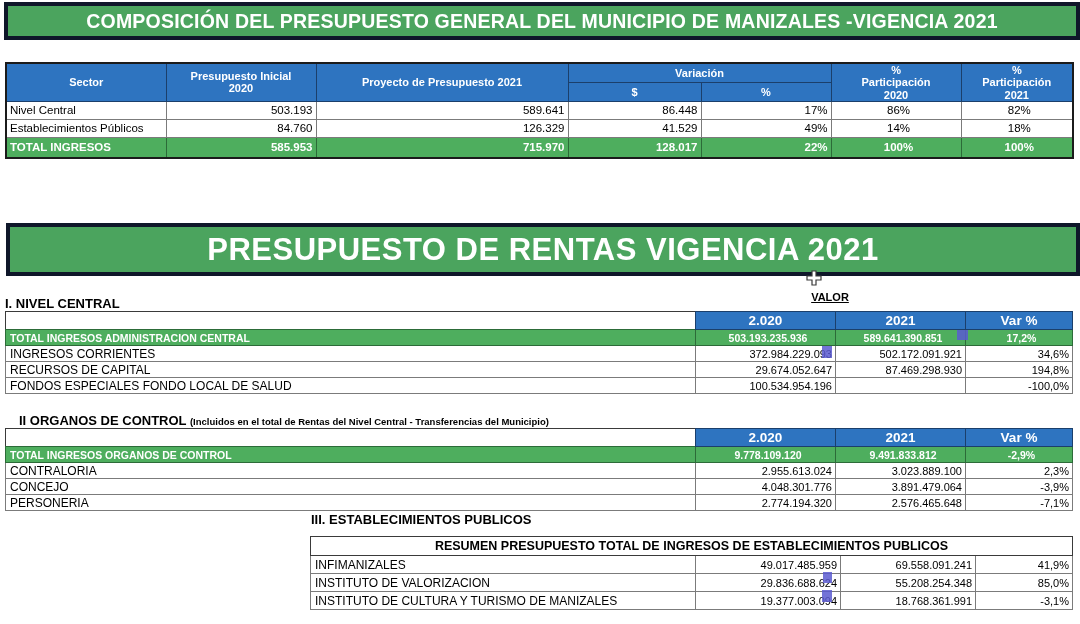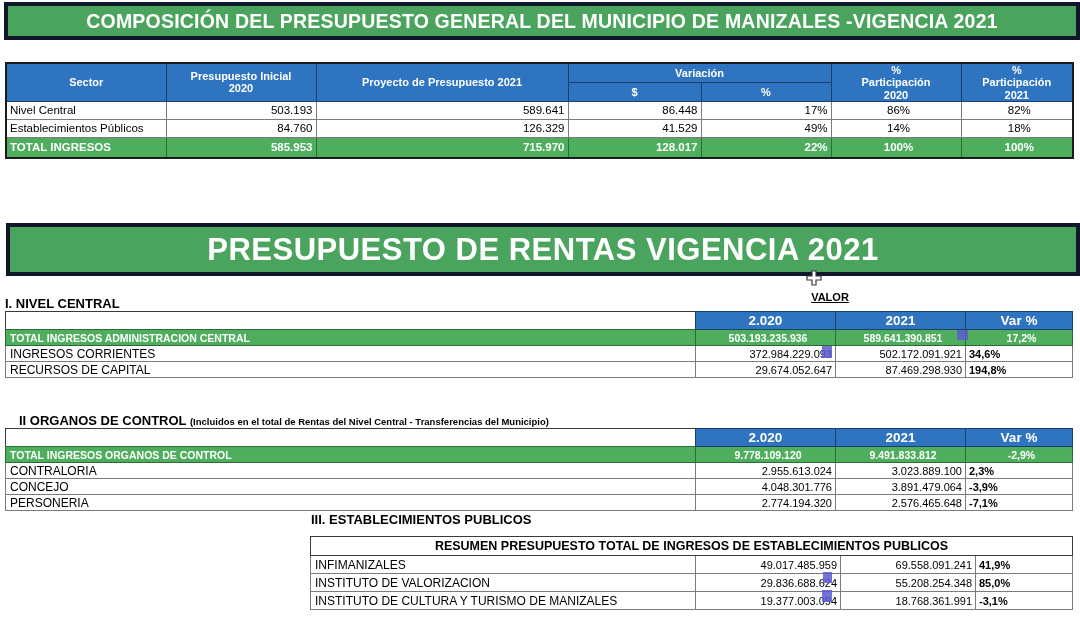--- a/index.html
+++ b/index.html
@@ -90,21 +90,21 @@
   #tbl-establecimientos .toprow td{
     background:#ffffff;border:1px solid #3a3a3a;text-align:center;
     font-weight:bold;font-size:12.5px;height:18px;color:#000;
   }
   #tbl-establecimientos .subhdr{
     background:#ffffff;border:1px solid #3a3a3a;text-align:center;
     font-weight:bold;font-size:10px;color:#000;height:16px;
   }
   #tbl-establecimientos td{height:17px;}
 
-  .varcol{font-weight:bold;text-align:left;margin-top:28px;}
+  .varcol{font-weight:normal;text-align:right;margin-top:28px;}
 
   
   #mouse-cursor{
     position:absolute;left:806px;top:270px;width:16px;height:16px;
     pointer-events:none;
   }
 
   
   .artifact{position:absolute;background:#5b5bd0;opacity:.85;}
 </style>
@@ -215,20 +215,26 @@
     <td class="cell num">372.984.229.093</td>
     <td class="cell num">502.172.091.921</td>
     <td class="cell varcol">34,6%</td>
   </tr>
   <tr>
     <td class="cell rowname">RECURSOS DE CAPITAL</td>
     <td class="cell num">29.674.052.647</td>
     <td class="cell num">87.469.298.930</td>
     <td class="cell varcol">194,8%</td>
   </tr>
+  <tr>
+    <td class="cell rowname">FONDOS ESPECIALES FONDO LOCAL DE SALUD</td>
+    <td class="cell num">100.534.954.196</td>
+    <td class="cell num"></td>
+    <td class="cell varcol">-100,0%</td>
+  </tr>
 </tbody>
   </table>
 
 <div class="sec-title" style="left:19px;top:413px;text-align:center;">
   <span>II ORGANOS DE CONTROL</span>
   <span class="sub">(Incluidos en el total de Rentas del Nivel Central - Transferencias del Municipio)</span>
 </div>
 
 <table id="tbl-organos" class="sec-table">
   <colgroup>

